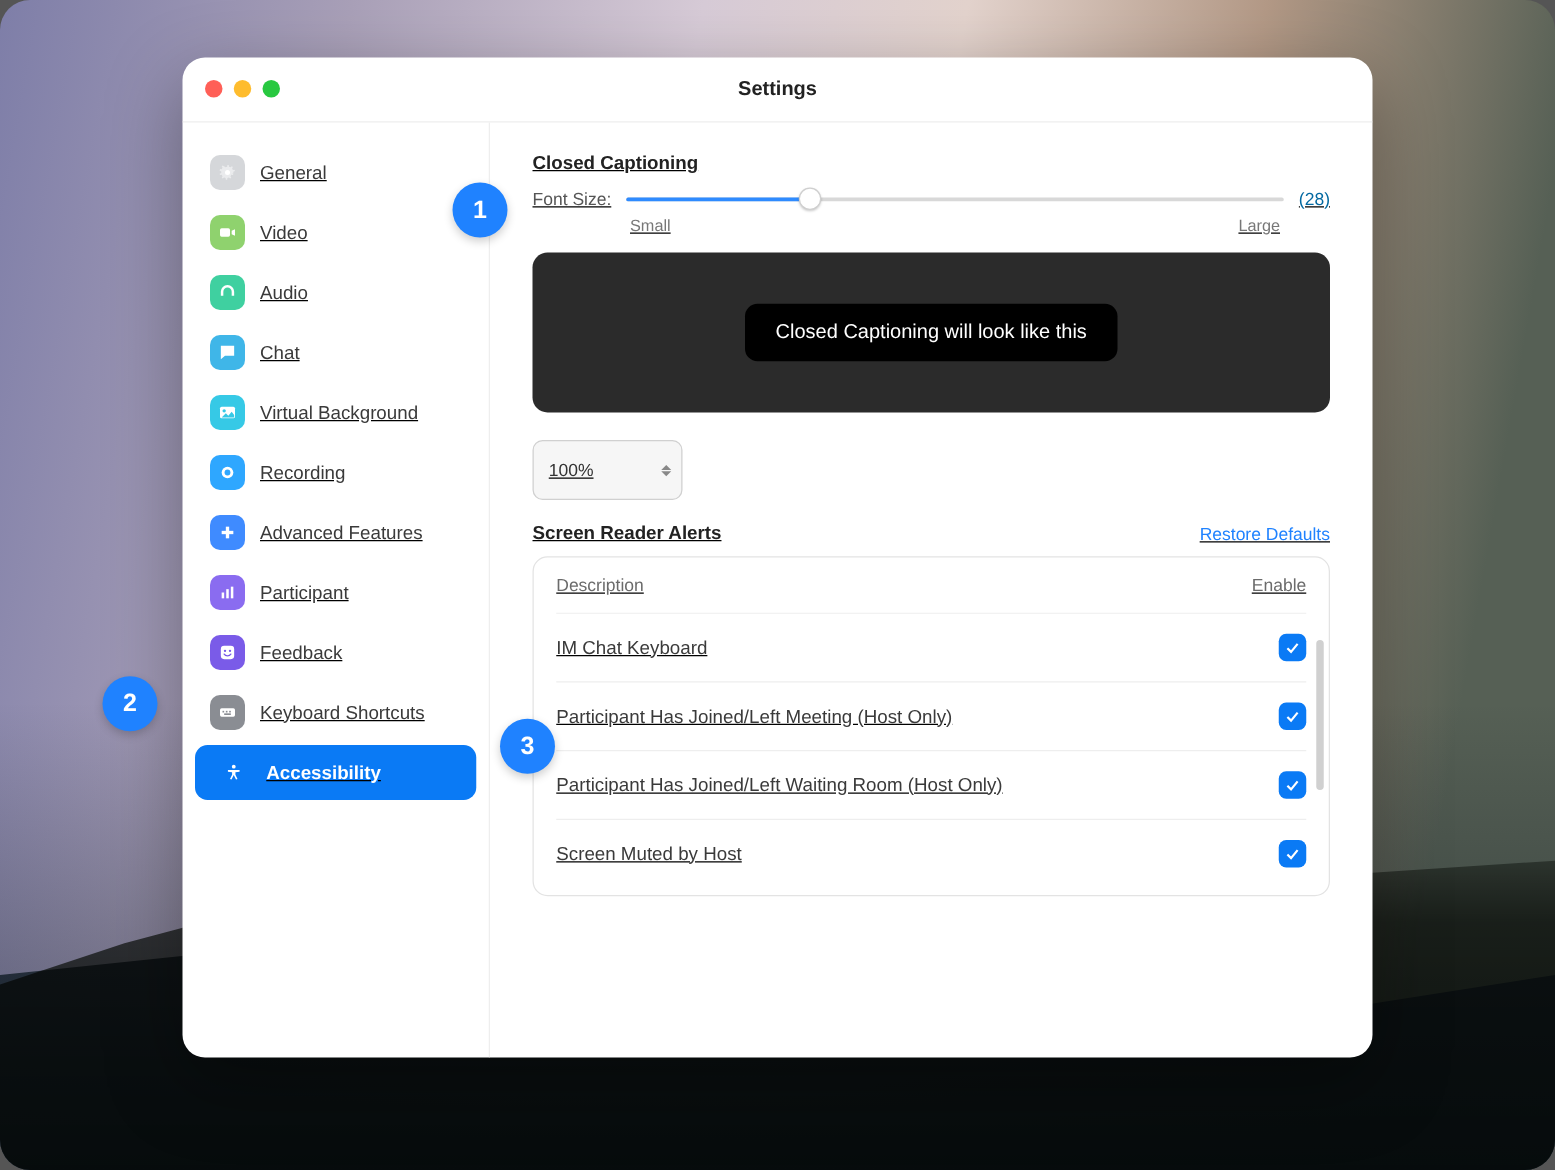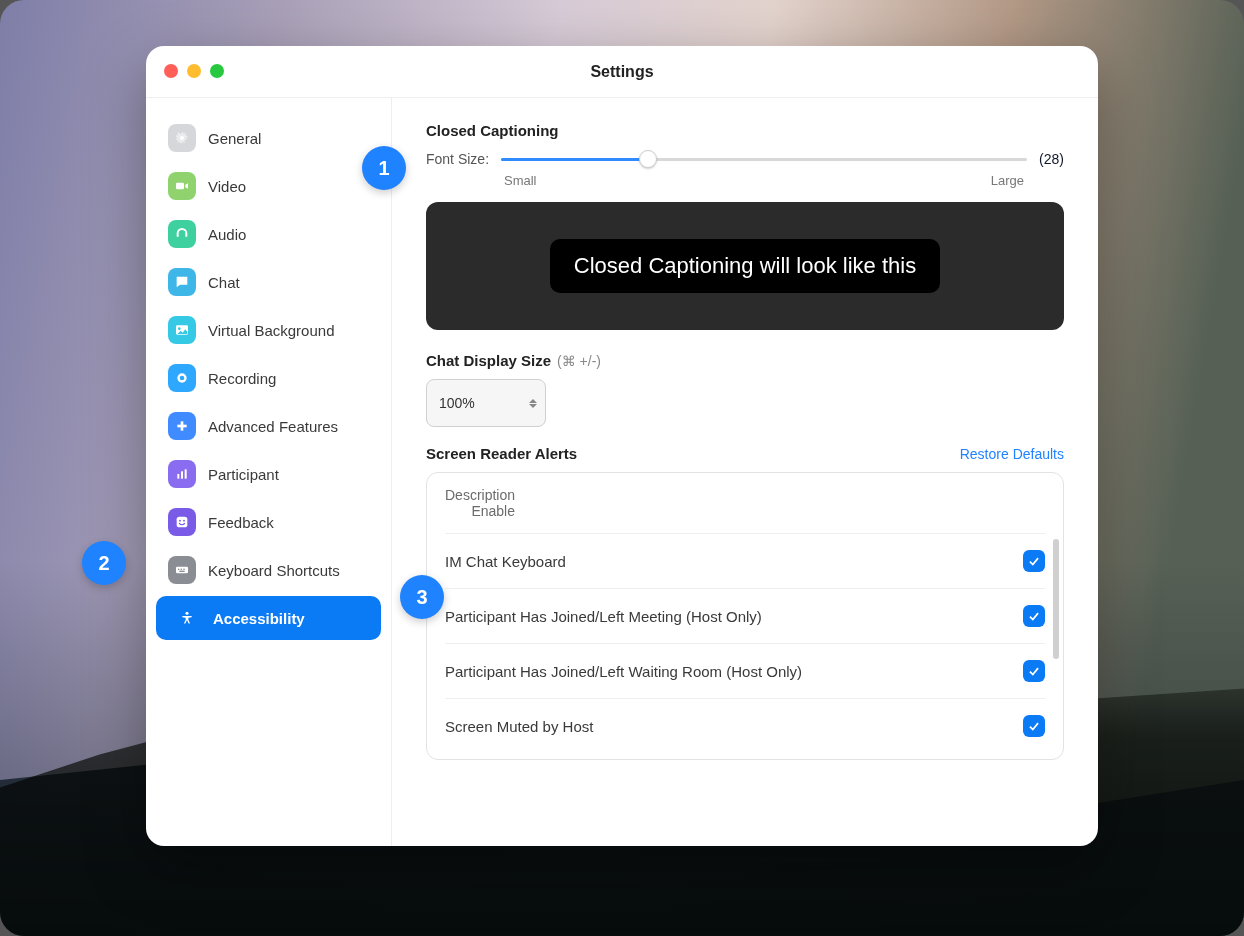--- a/index.html
+++ b/index.html
@@ -41,21 +41,21 @@
     height: 52px; display:flex; align-items:center; justify-content:center;
     position: relative; border-bottom: 1px solid #eee;
   }
   .traffic { position:absolute; left:18px; top:18px; display:flex; gap:9px; }
   .dot { width:14px; height:14px; border-radius:50%; }
   .dot.red { background:#ff5f57; }
   .dot.yellow { background:#febc2e; }
   .dot.green { background:#28c840; }
   .titlebar h1 { font-size:16px; font-weight:700; color:#222; }
 
-  .body { flex:1; display:flex; min-height:0; }
+  .body { flex:1; display:flex; min-height:0;text-decoration:underline; }
 
   .sidebar {
     width: 246px; border-right: 1px solid #eee; padding: 18px 10px; display:flex; flex-direction:column; gap:4px;
   }
   .nav-item {
     display:flex; align-items:center; gap:12px;
     padding: 8px 12px; border-radius: 10px; cursor:pointer;
     color:#3a3a3a; font-size:15px;
   }
   .nav-item.active { background:#0a7af5; color:#fff; font-weight:600;padding-left:17px; }
@@ -77,31 +77,31 @@
     position:absolute; left:0; right:0; top:9px; height:3px; background:#d8d8d8; border-radius:2px;
   }
   .slider-fill {
     position:absolute; left:0; top:9px; height:3px; background:#2f8bff; border-radius:2px;
   }
   .slider-thumb {
     position:absolute; top:1px; width:18px; height:18px; border-radius:50%;
     background:#fff; border:1px solid #cfcfcf; box-shadow:0 1px 2px rgba(0,0,0,.2);
     transform: translateX(-50%);
   }
-  .slider-value { color:#0f172a; font-size:14px; white-space:nowrap;text-align:center; }
+  .slider-value { color:#0369a1; font-size:14px; white-space:nowrap;text-align:center; }
   .slider-labels { display:flex; justify-content:space-between; margin:2px 0 14px 78px; padding-right:40px; }
   .slider-labels span { font-size:13px; color:#777; }
 
   .caption-preview {
     background:#2b2b2b; border-radius:12px; height:128px;
     display:flex; align-items:center; justify-content:center; margin-bottom:22px;
   }
   .caption-pill {
     background:#000; color:#fff; padding:14px 24px; border-radius:10px;
-    font-size:22px;
+    font-size:16px;
   }
 
   .chat-size { margin-bottom:18px; }
   .chat-size .section-title { display:flex; align-items:center; gap:6px; }
   .shortcut-hint { color:#888; font-weight:500; font-size:14px; }
   .dropdown {
     margin-top:10px; width:120px; height:48px; border:1px solid #d0d0d0; border-radius:8px;
     background:#f6f6f6; display:flex; align-items:center; justify-content:space-between;
     padding:0 8px 0 12px; font-size:14px; color:#333;
   }
@@ -111,21 +111,21 @@
   .dropdown .chev .down { border-top:4px solid #888; }
 
   .alerts-header { display:flex; justify-content:space-between; align-items:center; margin:8px 0 10px; }
   .restore-link { color:#1f82ff; font-size:14px; cursor:pointer; }
 
   .alerts-box {
     border:1px solid #e3e3e3; border-radius:12px;
     overflow:hidden; position:relative;
   }
   .alerts-head {
-    display:flex; padding:14px 18px; color:#6b6b6b; font-size:14px;flex-direction:column;
+    display:flex; padding:14px 18px; color:#6b6b6b; font-size:14px;
   }
   .alerts-head .col-desc { flex:1; }
   .alerts-head .col-enable { width:70px; text-align:right; }
   .alerts-scroll { max-height:238px; overflow-y:auto; padding:0 18px 6px 18px; }
   .alert-row {
     display:flex; align-items:center; padding:16px 0;
     border-top:1px solid #eee; font-size:15px; color:#3a3a3a;
   }
   .alert-row .desc { flex:1; }
   .alert-row .chk {
@@ -283,24 +283,20 @@
       </div>
       <div class="slider-labels">
         <span>Small</span>
         <span>Large</span>
       </div>
       <div class="caption-preview">
         <div class="caption-pill">Closed Captioning will look like this</div>
       </div>
 
       <div class="chat-size">
-        <div class="section-title">
-          <span>Chat Display Size</span>
-          <span class="shortcut-hint">(⌘ +/-)</span>
-        </div>
         <div class="dropdown">
           <span>100%</span>
           <span class="chev">
             <span class="up"></span>
               <span class="down"></span>
           </span>
         </div>
       </div>
 
       <div class="alerts-header">

